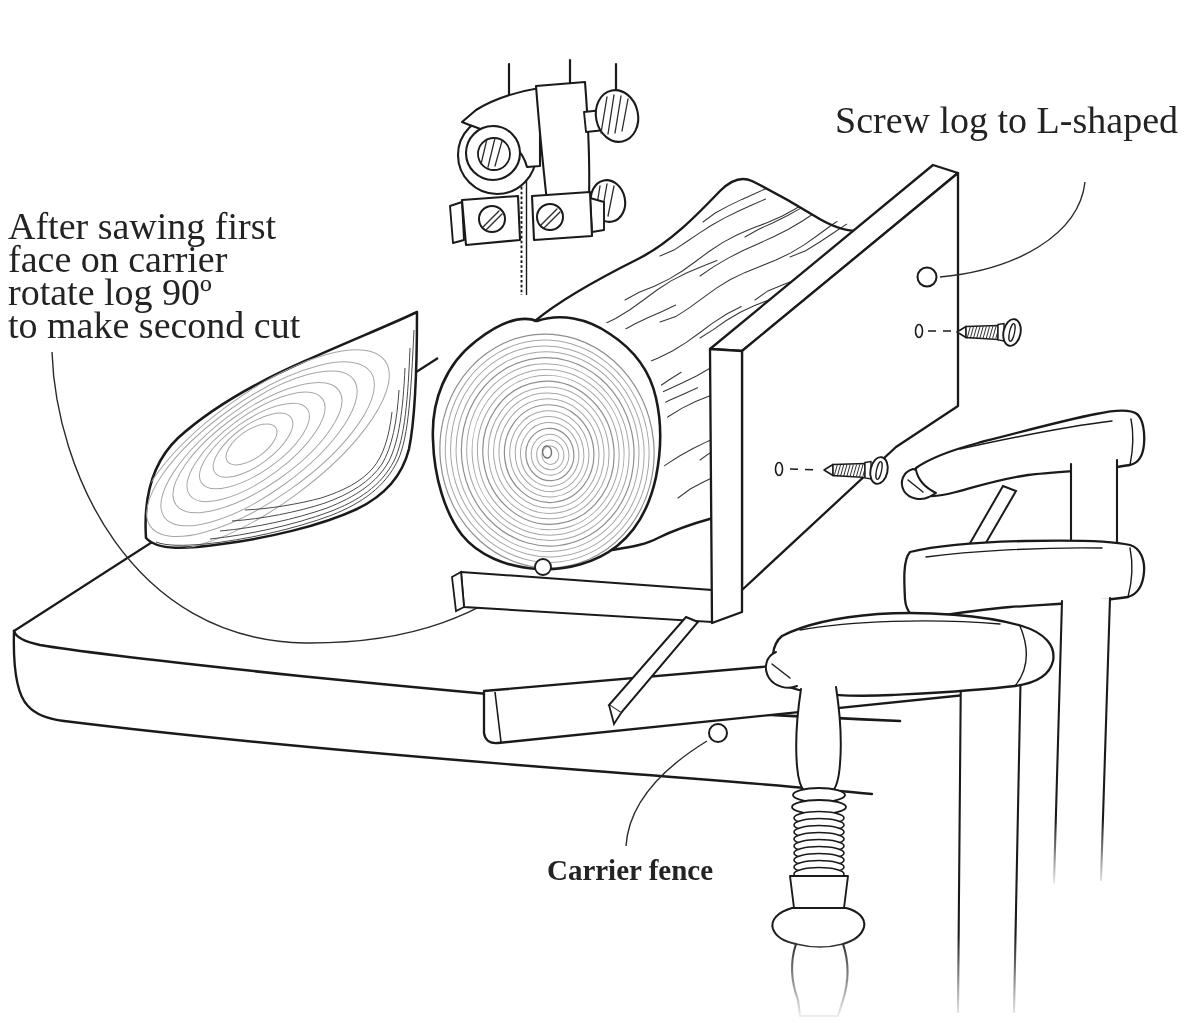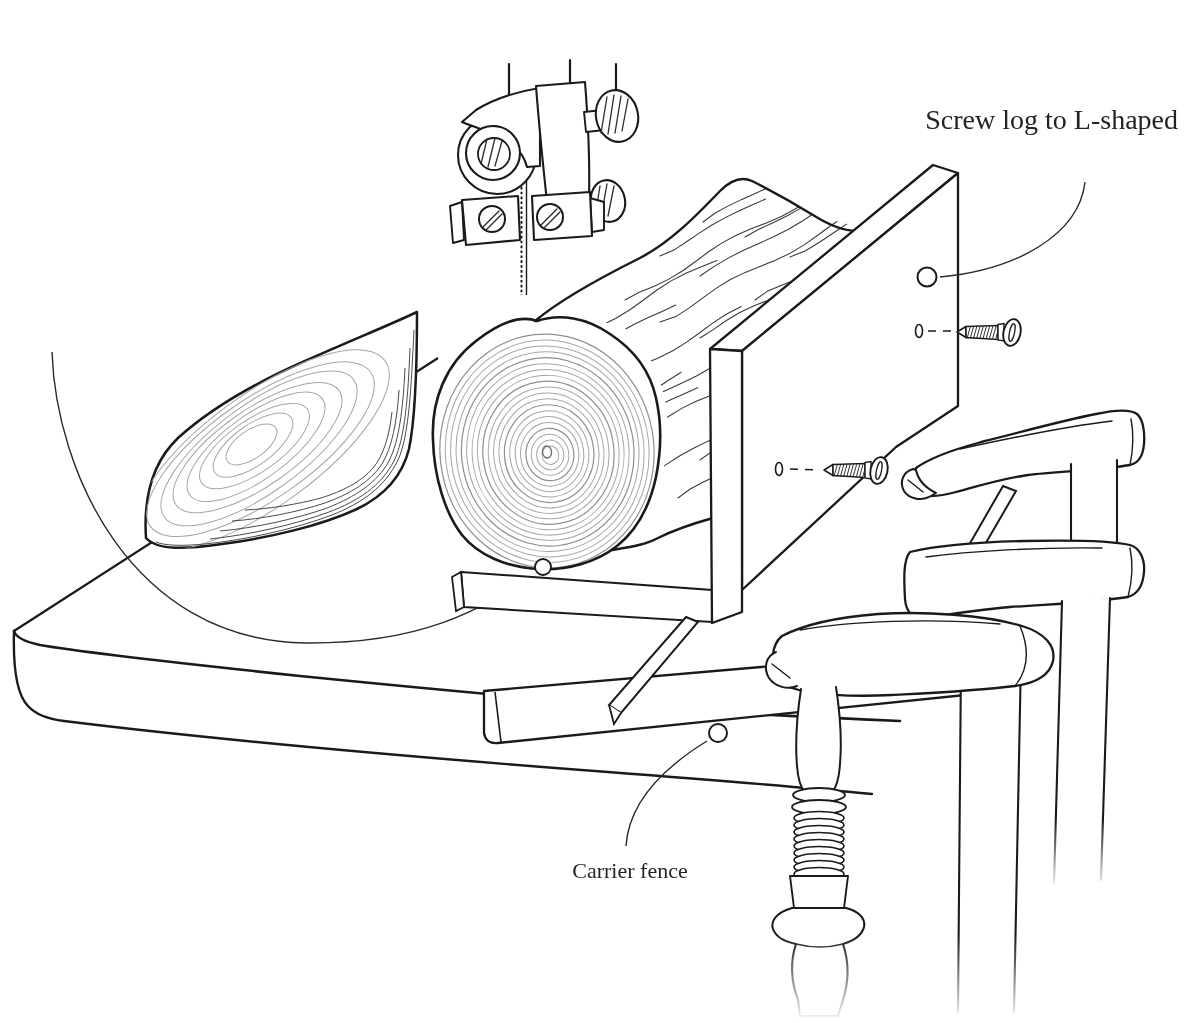--- a/index.html
+++ b/index.html
@@ -2,26 +2,26 @@
 <html style="--line: #1a1a1a; --ring: #a6a6a6; --text: #232323; --bg: #ffffff;"><head>
 <meta charset="utf-8">
 <style>
   :root{
     --line:#1a1a1a; --ring:#a6a6a6; --text:#232323; --bg:#ffffff;
   }
   html,body{margin:0;padding:0;background:var(--bg);}
   #stage{position:relative;width:1200px;height:1023px;background:var(--bg);
          font-family:"Liberation Serif","DejaVu Serif",serif;overflow:hidden;}
   svg{position:absolute;left:0;top:0;}
-  .callout{position:absolute;color:var(--text);font-size:28px;line-height:33px;
+  .callout{position:absolute;color:var(--text);font-size:38px;line-height:33px;
            letter-spacing:0px;white-space:nowrap;}
   .callout span{display:block;}
   #note-rotate{left:8px;top:210px;text-align:left;}
   #note-screw{right:22px;top:104px;text-align:right;line-height:32px;}
-  #note-fence{left:520px;top:854px;width:220px;text-align:center;font-size:22px;}
+  #note-fence{left:520px;top:854px;width:220px;text-align:center;font-size:29px;font-weight:bold;}
 </style>
 </head>
 <body>
 
 <div id="stage">
 
 <svg width="1200" height="1023" viewBox="0 0 1200 1023">
   <defs>
     <linearGradient id="fadeBottom" x1="0" y1="0" x2="0" y2="1">
       <stop offset="0" stop-color="#ffffff" stop-opacity="0"></stop>
@@ -303,20 +303,26 @@
 
   <circle cx="543" cy="567" r="8" fill="#ffffff" stroke="var(--line)" stroke-width="1.8"></circle>
   <path d="M 1085,182 C 1079,235 1016,270 940,277" fill="none" stroke="#2a2a2a" stroke-width="1.4"></path>
   <circle cx="927" cy="277" r="9.5" fill="#ffffff" stroke="var(--line)" stroke-width="2"></circle>
   <path d="M 626,846 C 629,800 668,765 707,741" fill="none" stroke="#2a2a2a" stroke-width="1.4"></path>
   <circle cx="718" cy="733" r="9" fill="#ffffff" stroke="var(--line)" stroke-width="2"></circle>
 
   <rect x="0" y="935" width="1200" height="88" fill="url(#fadeBottom)"></rect>
 </svg>
 
+<div class="callout" id="note-rotate">
+  <span>After sawing first</span>
+  <span>face on carrier</span>
+  <span>rotate log 90º</span>
+  <span>to make second cut</span>
+</div>
 <div class="callout" id="note-screw">
   <span>Screw log to L-shaped</span>
 </div>
 <div class="callout" id="note-fence">
   <span>Carrier fence</span>
 </div>
 
 </div>
 
 </body></html>

